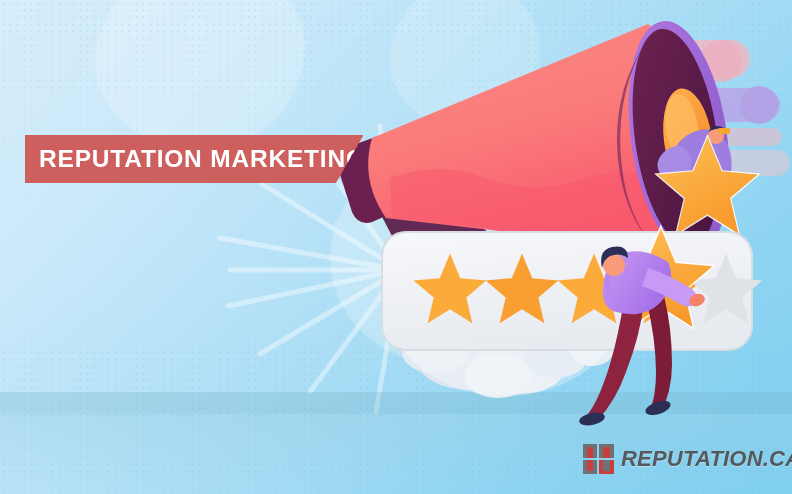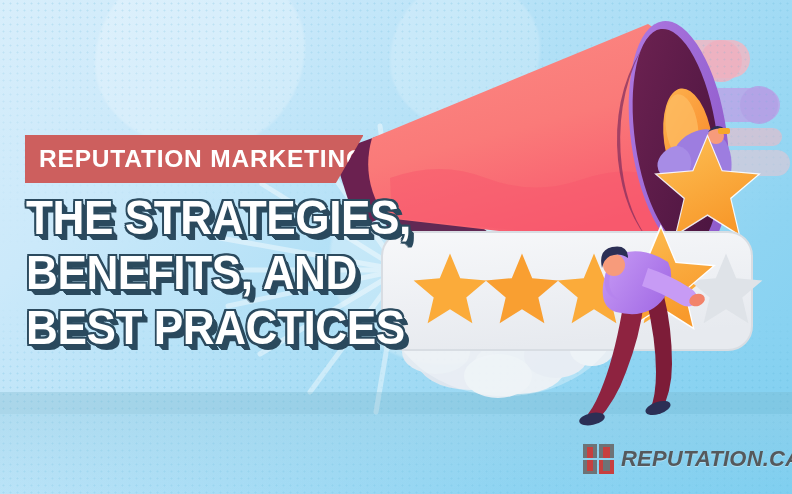--- a/index.html
+++ b/index.html
@@ -266,25 +266,20 @@
       <circle cx="614" cy="265" r="11" fill="#f79b7b"></circle>
       <path d="M602 268 Q598 250 612 247 Q628 244 628 258 Q620 252 610 256 Q604 259 602 268 Z" fill="#2b2f55"></path>
     </g>
 
   </svg>
 
   <div class="eyebrow">
     <span class="eyebrow-text">REPUTATION MARKETING:</span>
   </div>
 
-  <div class="headline">
-    <span class="hl-line">THE STRATEGIES,</span>
-    <span class="hl-line">BENEFITS, AND</span>
-    <span class="hl-line">BEST PRACTICES</span>
-  </div>
 
   <div class="logo">
     <svg class="logo-mark" viewBox="0 0 31 30">
       <rect x="0" y="0" width="14" height="14" fill="#6d7377"></rect>
       <rect x="16" y="0" width="15" height="14" fill="#6d7377"></rect>
       <rect x="0" y="16" width="14" height="14" fill="#6d7377"></rect>
       <rect x="16" y="16" width="15" height="14" fill="#c7403f"></rect>
       <rect x="4" y="3" width="6" height="11" fill="#c7403f"></rect>
       <rect x="20" y="3" width="7" height="11" fill="#c7403f"></rect>
       <rect x="4" y="16" width="6" height="11" fill="#c7403f"></rect>

